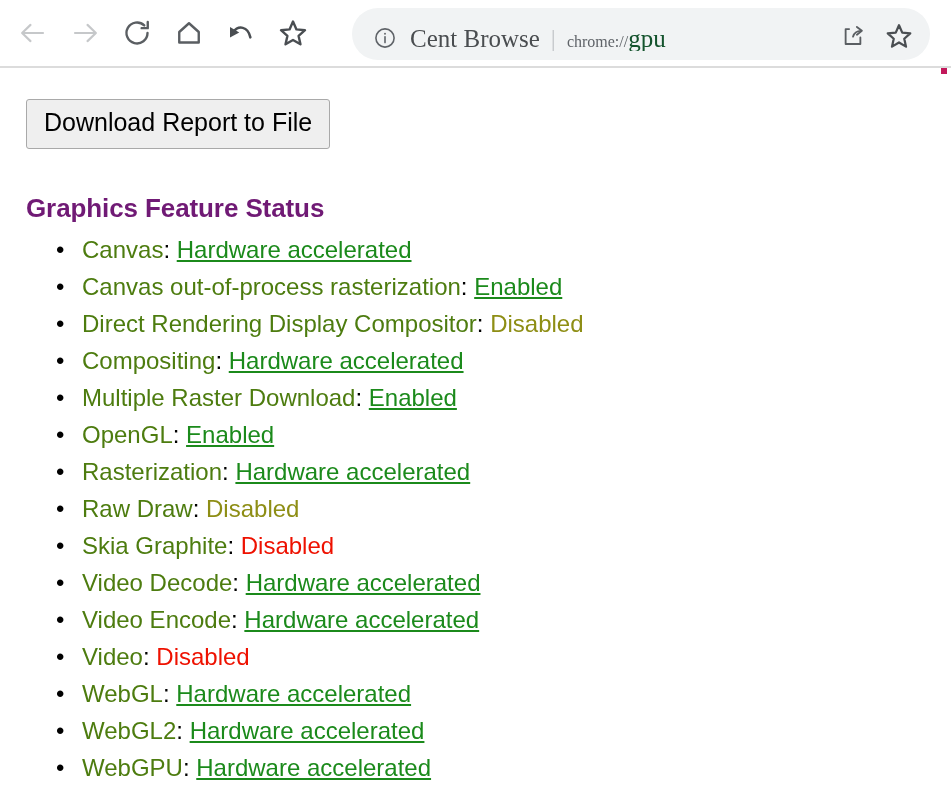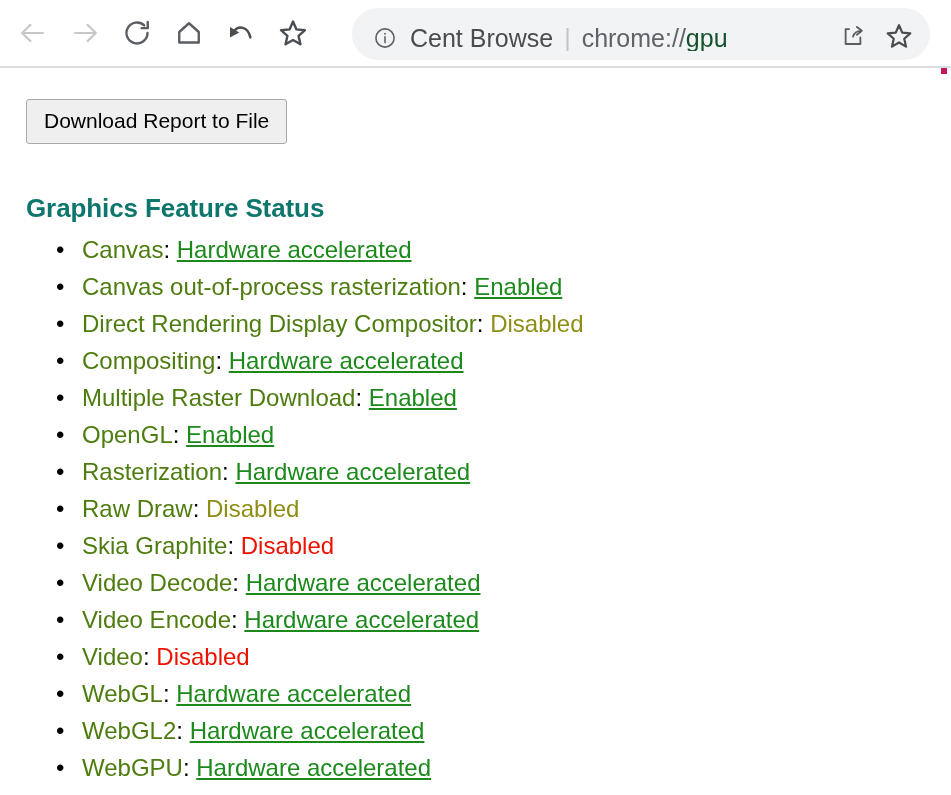--- a/index.html
+++ b/index.html
@@ -53,20 +53,21 @@
     top: 8px;
     width: 578px;
     height: 52px;
     background: #f1f3f4;
     border-radius: 26px;
     display: flex;
     align-items: center;
     box-sizing: border-box;
     padding: 8px 10px 0 20px;
     cursor: text;
+    font-family: Liberation Serif, serif;
   }
   #site-info-icon {
     flex: 0 0 auto;
     width: 26px;
     height: 26px;
     display: flex;
     align-items: center;
     justify-content: center;
     margin-right: 12px;
     cursor: pointer;
@@ -85,21 +86,21 @@
     font-size: 25px;
   }
   .ob-sep {
     color: #c3c6c9;
     margin: 0 11px;
     font-size: 25px;
     font-weight: 300;
   }
   .ob-url-scheme {
     color: #5f6368;
-    font-size: 25px;
+    font-size: 16px;
     text-align: right;
   }
   .ob-url-host {
     color: #14532d;
     font-size: 25px;
   }
   .omnibox-actions {
     flex: 0 0 auto;
     display: flex;
     align-items: center;
@@ -129,37 +130,37 @@
   #page-content {
     position: relative;
     padding: 0;
     background: #ffffff;
   }
   #download-report-button {
     position: absolute;
     left: 26px;
     top: 31px;
     padding: 9px 17px 11px 17px;
-    font-size: 21px;
+    font-size: 25px;
     font-family: "Liberation Sans", sans-serif;
     color: #000000;
     background: #efefef;
     border: 1px solid #a9a9a9;
     border-radius: 3px;
     line-height: 1.1;
     cursor: pointer;
   }
   #graphics-feature-status-heading {
     position: absolute;
     left: 26px;
     top: 125px;
     margin: 0;
     font-size: 26px;
     font-weight: bold;
-    color: #0f766e;
+    color: #701a75;
     letter-spacing: -0.1px;
   }
   #feature-status-list {
     position: absolute;
     left: 26px;
     top: 163px;
     margin: 0;
     padding: 0 0 0 56px;
     list-style: none;
   }

